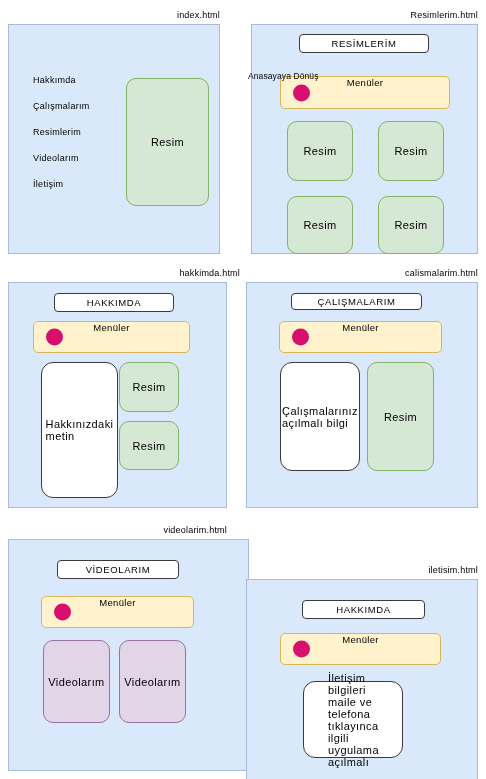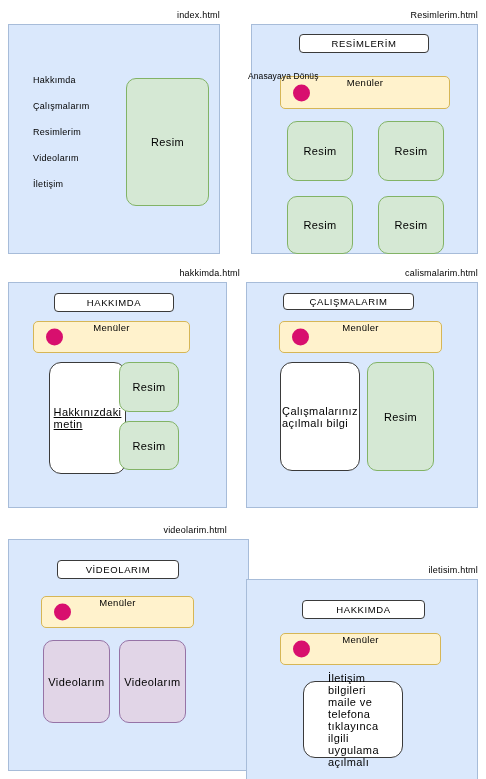--- a/index.html
+++ b/index.html
@@ -187,33 +187,33 @@
     <div class="cell-caption">hakkimda.html</div>
     <div class="screen" style="width:219px; height:226px;">
 
       <div class="title-plate" style="left:45px; top:10px; width:120px; height:19px;">HAKKIMDA</div>
 
       <div class="menu-bar" style="left:24px; top:38px; width:157px; height:32px;">
         <span class="menu-dot"></span>
         <span class="menu-label">Menüler</span>
       </div>
 
-      <div class="box box-white" style="left:40px; top:79px; width:77px; height:112px;text-decoration:underline;">Hakkınızdaki
+      <div class="box box-white" style="left:32px; top:79px; width:77px; height:136px;">Hakkınızdaki
 metin</div>
 
       <div class="box box-green" style="left:110px; top:79px; width:60px; height:50px;">Resim</div>
       <div class="box box-green" style="left:110px; top:138px; width:60px; height:49px;">Resim</div>
     </div>
   </div>
 
   <div class="cell" style="left:246px; top:268px; width:232px; height:240px;">
     <div class="cell-caption">calismalarim.html</div>
     <div class="screen" style="width:232px; height:226px;">
 
-      <div class="title-plate" style="left:36px; top:10px; width:131px; height:17px;text-align:center;">ÇALIŞMALARIM</div>
+      <div class="title-plate" style="left:44px; top:10px; width:131px; height:17px;text-align:center;">ÇALIŞMALARIM</div>
 
       <div class="menu-bar" style="left:32px; top:38px; width:163px; height:32px;">
         <span class="menu-dot"></span>
         <span class="menu-label">Menüler</span>
       </div>
 
       <div class="box box-white" style="left:33px; top:79px; width:80px; height:109px;">Çalışmalarınız
 açılmalı bilgi</div>
 
       <div class="box box-green" style="left:120px; top:79px; width:67px; height:109px;">Resim</div>

